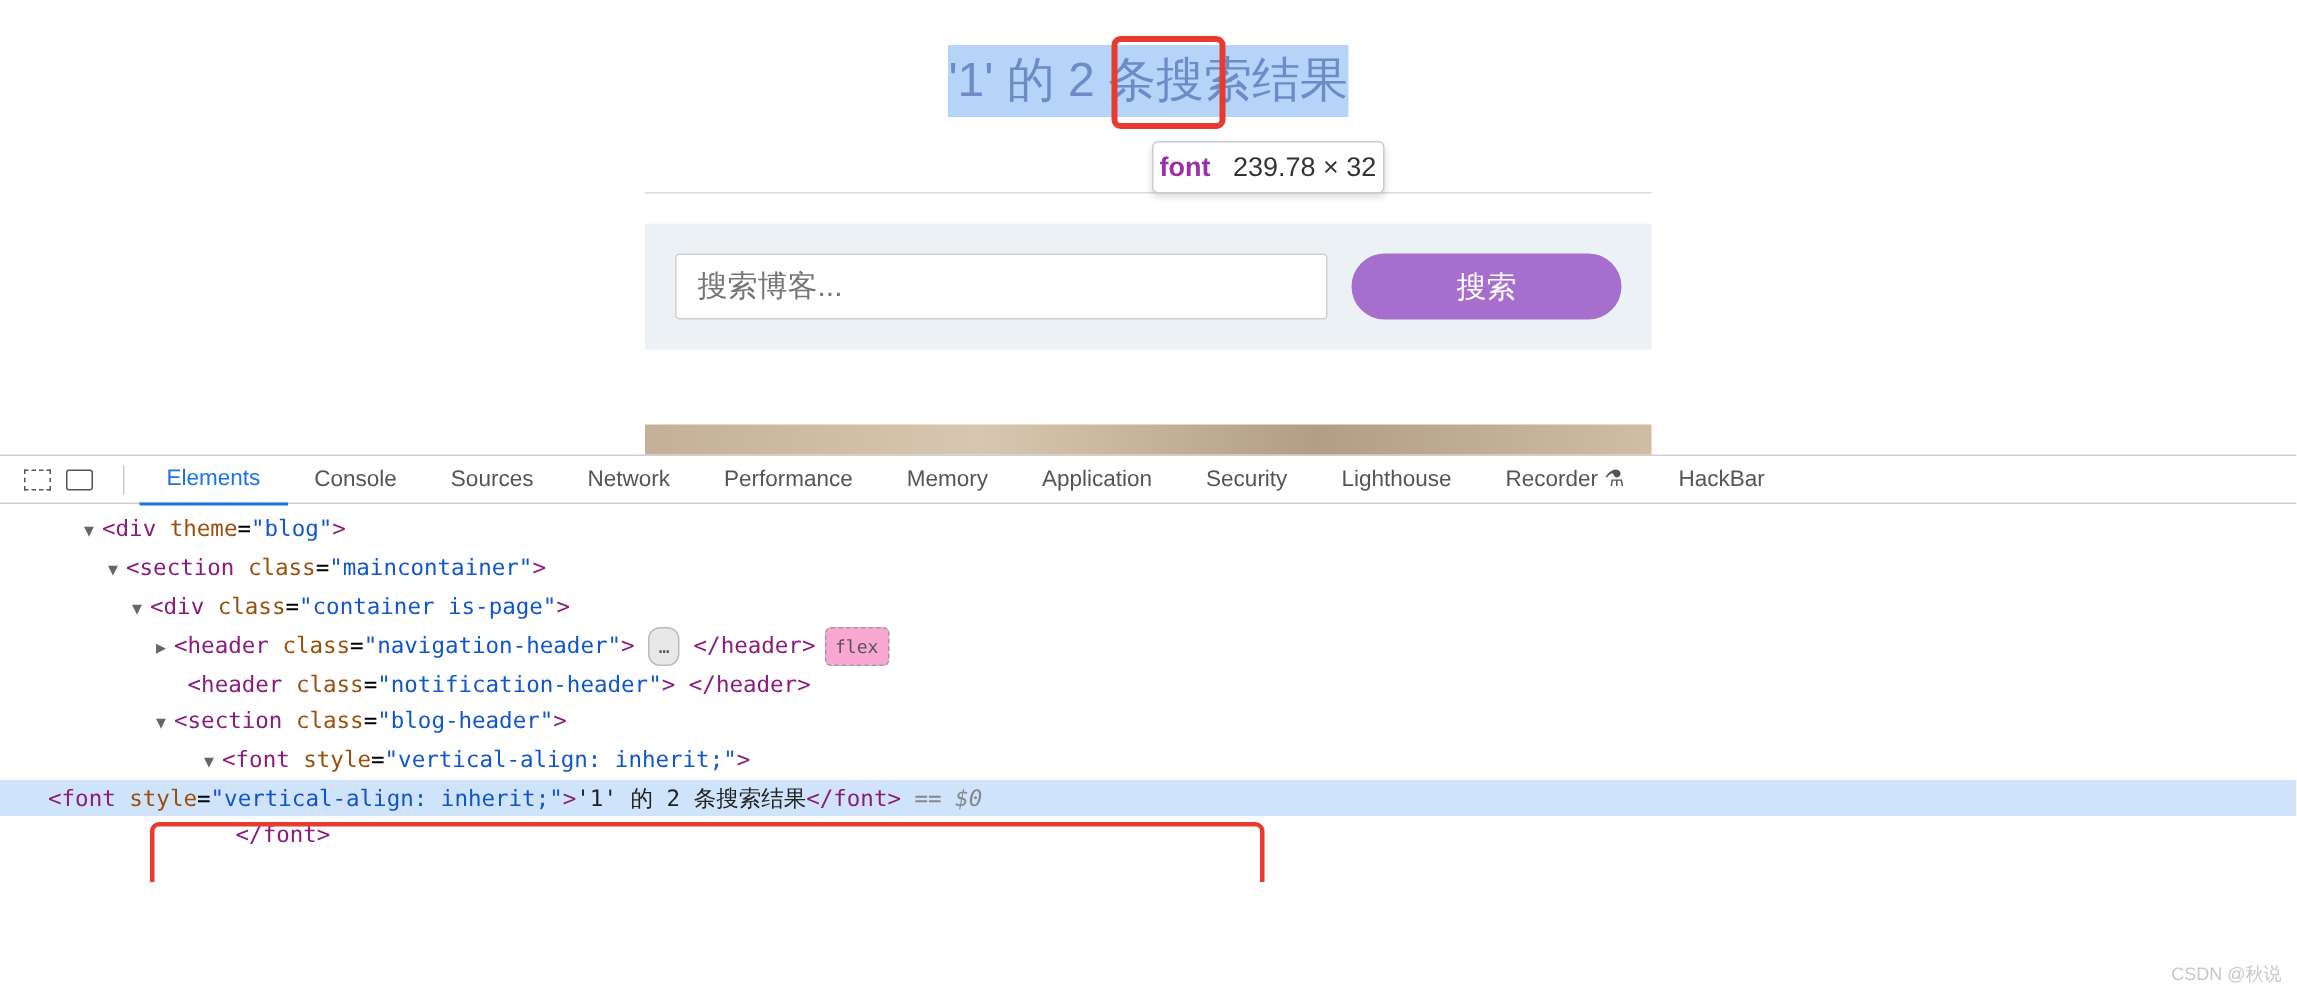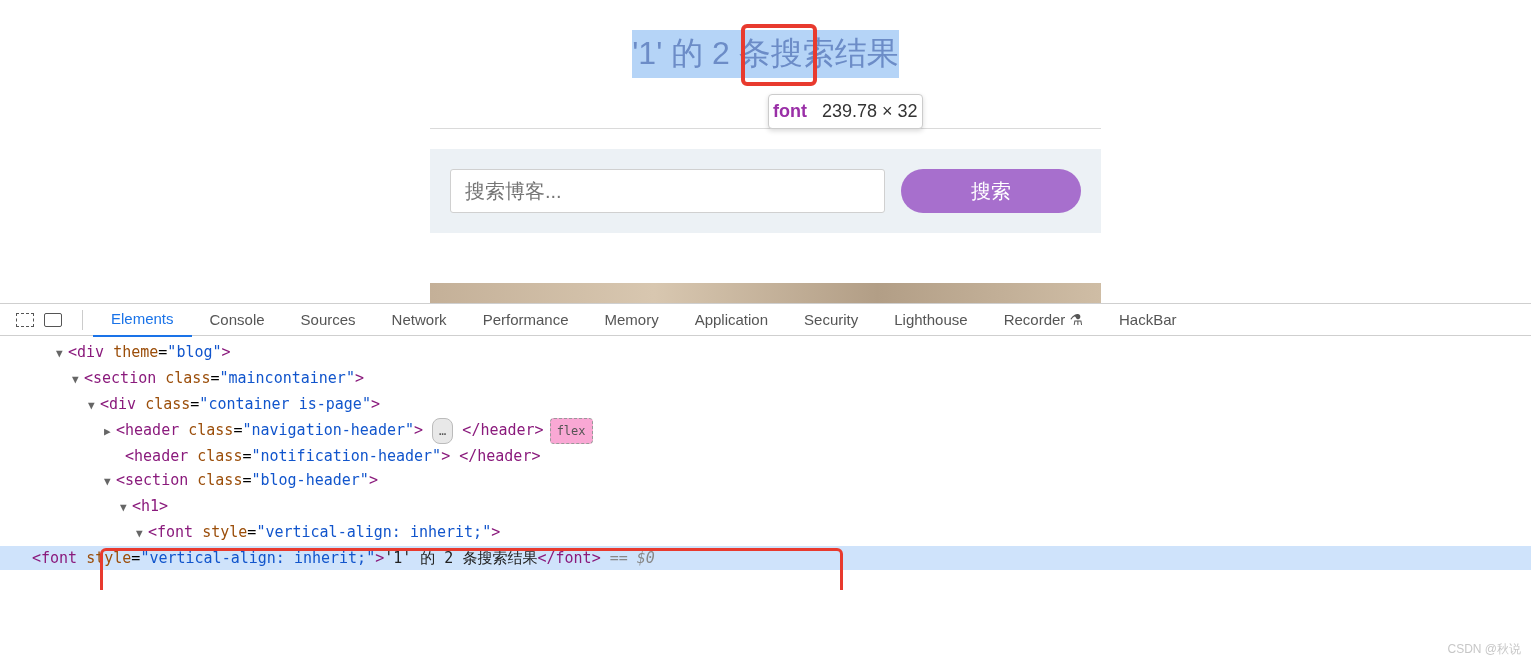--- a/index.html
+++ b/index.html
@@ -89,25 +89,25 @@
     <div class="dt-line ind2"><span class="arrow down"></span><span class="tag-p">&lt;<span>section</span></span> <span class="attr-n">class</span>=<span class="attr-v">"<span>maincontainer</span>"</span><span class="tag-p">&gt;</span></div>
 
     <div class="dt-line ind3"><span class="arrow down"></span><span class="tag-p">&lt;<span>div</span></span> <span class="attr-n">class</span>=<span class="attr-v">"<span>container is-page</span>"</span><span class="tag-p">&gt;</span></div>
 
     <div class="dt-line ind4"><span class="arrow right"></span><span class="tag-p">&lt;<span>header</span></span> <span class="attr-n">class</span>=<span class="attr-v">"<span>navigation-header</span>"</span><span class="tag-p">&gt;</span> <span class="dots-badge">…</span> <span class="tag-p">&lt;/<span>header</span>&gt;</span><span class="flex-badge">flex</span></div>
 
     <div class="dt-line ind4"><span class="arrow"></span> <span class="tag-p">&lt;<span>header</span></span> <span class="attr-n">class</span>=<span class="attr-v">"<span>notification-header</span>"</span><span class="tag-p">&gt;</span> <span class="tag-p">&lt;/<span>header</span>&gt;</span></div>
 
     <div class="dt-line ind4"><span class="arrow down"></span><span class="tag-p">&lt;<span>section</span></span> <span class="attr-n">class</span>=<span class="attr-v">"<span>blog-header</span>"</span><span class="tag-p">&gt;</span></div>
 
-    <div class="dt-line ind5"><span class="arrow down"></span><span class="tag-p">&lt;<span>h1</span>&gt;</span></div>
 
     <div class="dt-line ind6"><span class="arrow down"></span><span class="tag-p">&lt;<span>font</span></span> <span class="attr-n">style</span>=<span class="attr-v">"<span>vertical-align: inherit;</span>"</span><span class="tag-p">&gt;</span></div>
 
     <div class="dt-line ind7 hl-line"><span class="tag-p">&lt;<span>font</span></span> <span class="attr-n">style</span>=<span class="attr-v">"<span>vertical-align: inherit;</span>"</span><span class="tag-p">&gt;</span><span class="txt">'1' 的 2 条搜索结果</span><span class="tag-p">&lt;/<span>font</span>&gt;</span><span class="sel0"> == $0</span></div>
 
+    <div class="dt-line ind6"><span class="arrow"></span> <span class="tag-p">&lt;/<span>font</span>&gt;</span></div>
 
 
     <div class="red-box code"></div>
   </div>
 </div>
 
 <div class="watermark">CSDN @秋说</div>
 
 </body></html>

